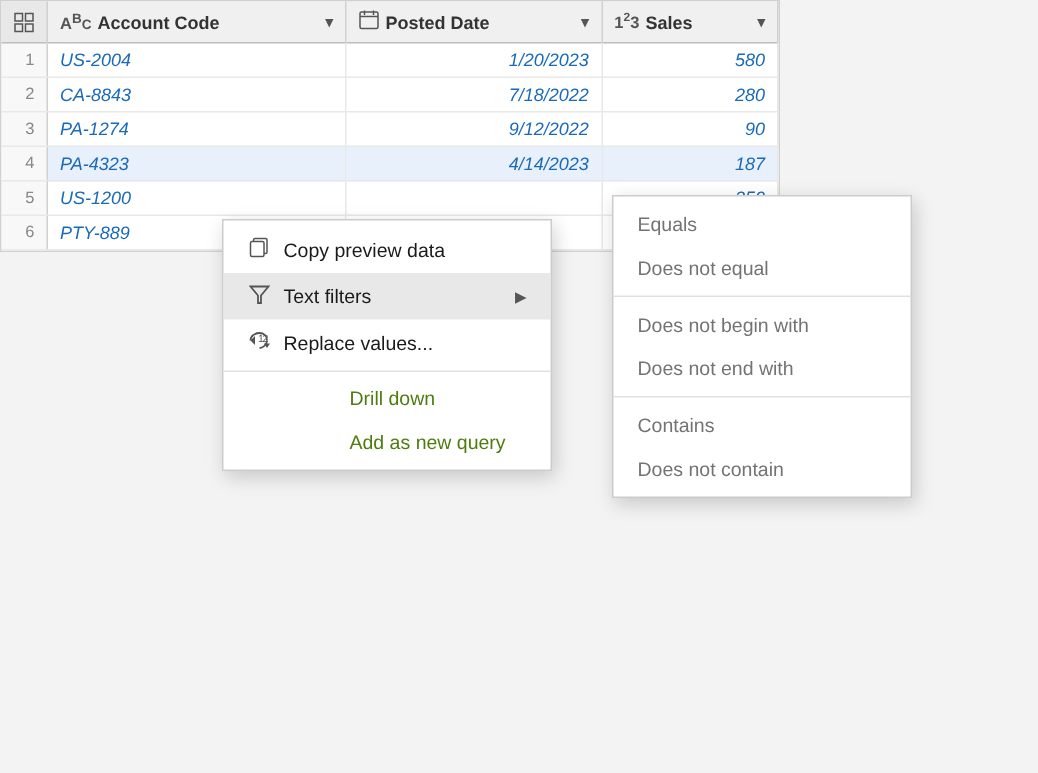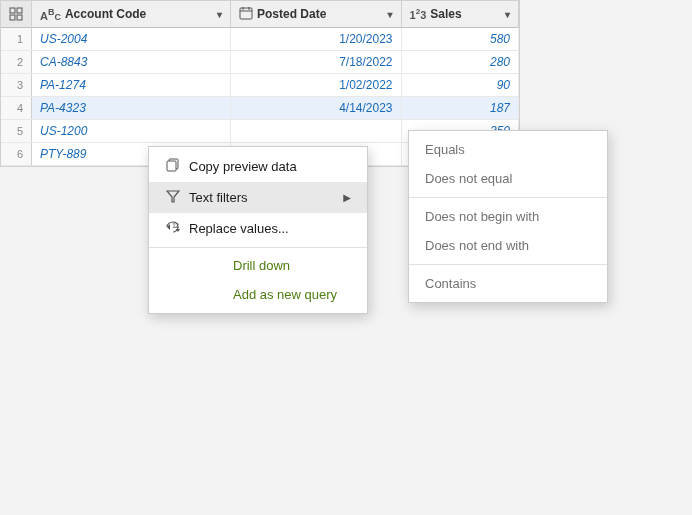--- a/index.html
+++ b/index.html
@@ -82,20 +82,21 @@
       width: 24px;
       font-size: 11px;
     }
 
     td.account-code {
       font-style: italic;
     }
 
     td.posted-date {
       text-align: right;
+      font-style: italic;
     }
 
     tr:nth-child(4) {
       background: #e8f0fb;
     }
 
     
     th.row-num-header {
       width: 24px;
       background: #e8e8e8;
@@ -240,21 +241,21 @@
         </tr>
         <tr>
           <td class="row-num">2</td>
           <td class="account-code">CA-8843</td>
           <td class="posted-date">7/18/2022</td>
           <td class="number">280</td>
         </tr>
         <tr>
           <td class="row-num">3</td>
           <td class="account-code">PA-1274</td>
-          <td class="posted-date">1/02/2022</td>
+          <td class="posted-date">9/12/2022</td>
           <td class="number">90</td>
         </tr>
         <tr>
           <td class="row-num">4</td>
           <td class="account-code">PA-4323</td>
           <td class="posted-date">4/14/2023</td>
           <td class="number">187</td>
         </tr>
         <tr>
           <td class="row-num">5</td>
@@ -326,13 +327,16 @@
   <div class="submenu-item">
     <span>Does not begin with</span>
   </div>
   <div class="submenu-item">
     <span>Does not end with</span>
   </div>
   <div class="submenu-separator"></div>
   <div class="submenu-item">
     <span>Contains</span>
   </div>
+  <div class="submenu-item">
+    <span>Does not contain</span>
+  </div>
 </div>
 
 </body></html>

